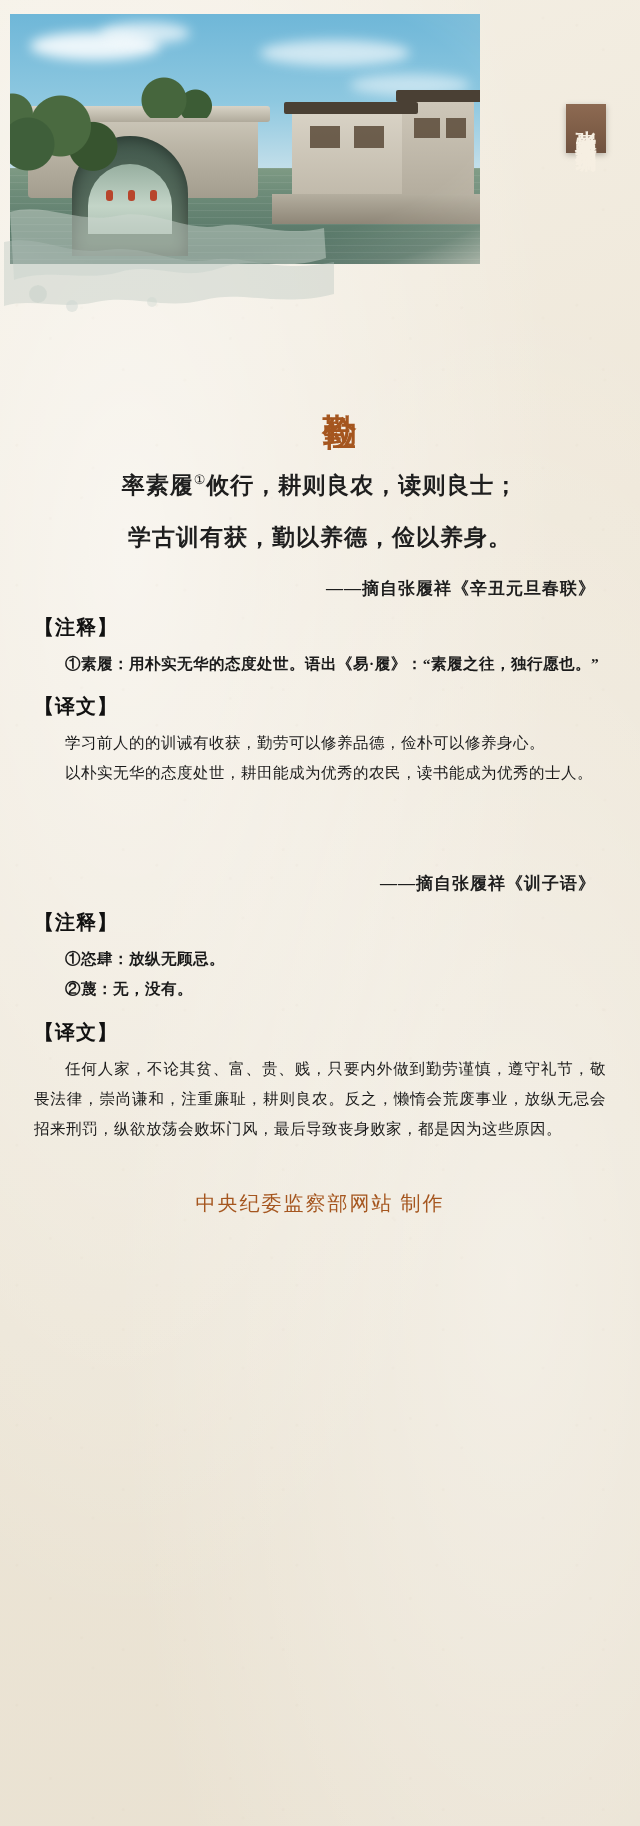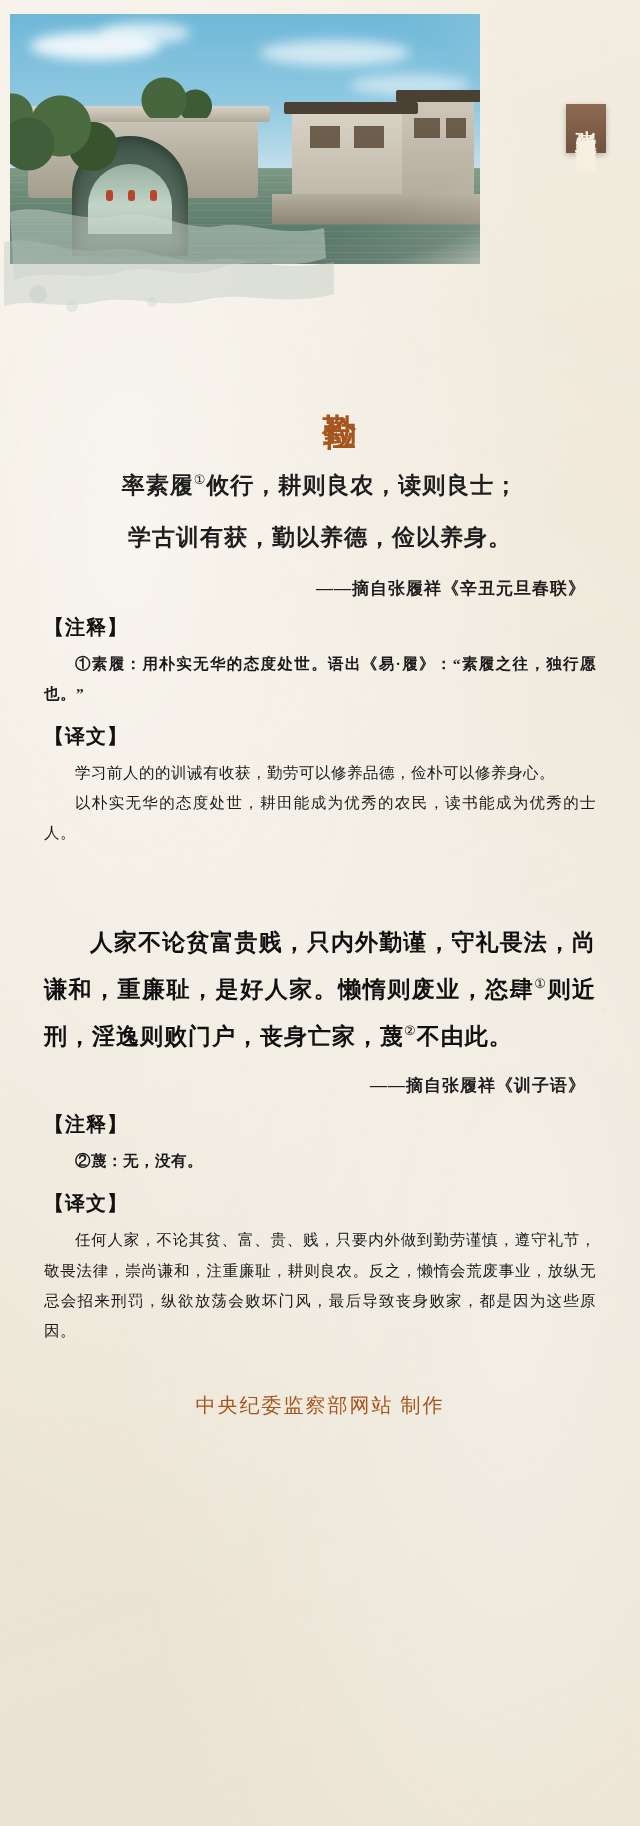--- a/index.html
+++ b/index.html
@@ -207,21 +207,21 @@
     letter-spacing: 3px;
     font-family: "Liberation Serif", "DejaVu Serif", serif;
     font-weight: 700;
     margin: 0 auto;
     line-height: 1.05;
   }
 
   
   .content {
     position: relative;
-    padding: 0 44px;
+    padding: 0 34px;
     box-sizing: border-box;
   }
   .section-title {
     color: #a5561f;
     font-size: 34px;
     font-weight: 700;
     letter-spacing: 2px;
     line-height: 1.25;
     text-align: center;
     width: 80px;
@@ -365,24 +365,24 @@
       <p class="para note">①素履：用朴实无华的态度处世。语出《易·履》：“素履之往，独行愿也。”</p>
 
       <div class="block-label">【译文】</div>
       <p class="para">学习前人的的训诫有收获，勤劳可以修养品德，俭朴可以修养身心。</p>
       <p class="para">以朴实无华的态度处世，耕田能成为优秀的农民，读书能成为优秀的士人。</p>
     </div>
 
     <div class="gap-lg"></div>
 
     <div>
-      <p class="passage"><span>人家不论贫富贵贱，只内外勤谨，守礼畏法，尚谦和，重廉耻，是好人家。懒惰则废业，恣肆</span><span class="sup">①</span><span>则近刑，淫逸则败门户，丧身亡家，蔑</span><span class="sup">②</span><span>不由此。</span></p>
       <div class="source">——摘自张履祥《训子语》</div>
 
       <div class="block-label">【注释】</div>
+      <p class="para note">①恣肆：放纵无顾忌。</p>
       <p class="para note">②蔑：无，没有。</p>
 
       <div class="block-label">【译文】</div>
       <p class="para">任何人家，不论其贫、富、贵、贱，只要内外做到勤劳谨慎，遵守礼节，敬畏法律，崇尚谦和，注重廉耻，耕则良农。反之，懒惰会荒废事业，放纵无忌会招来刑罚，纵欲放荡会败坏门风，最后导致丧身败家，都是因为这些原因。</p>
     </div>
 
     <div class="footer">中央纪委监察部网站 制作</div>
   </div>
 </div>
 

